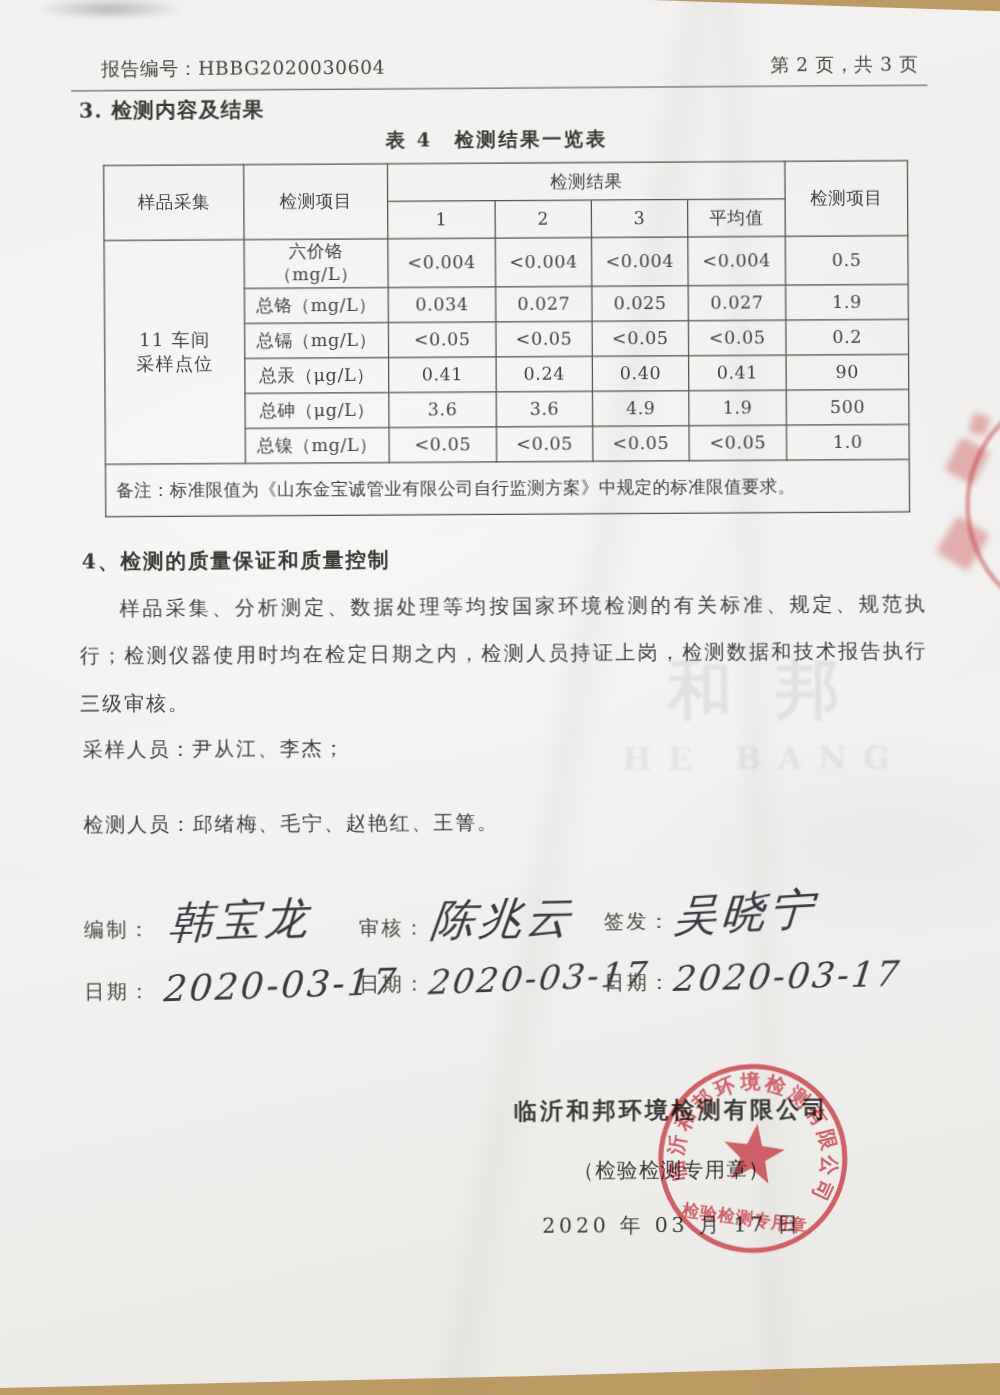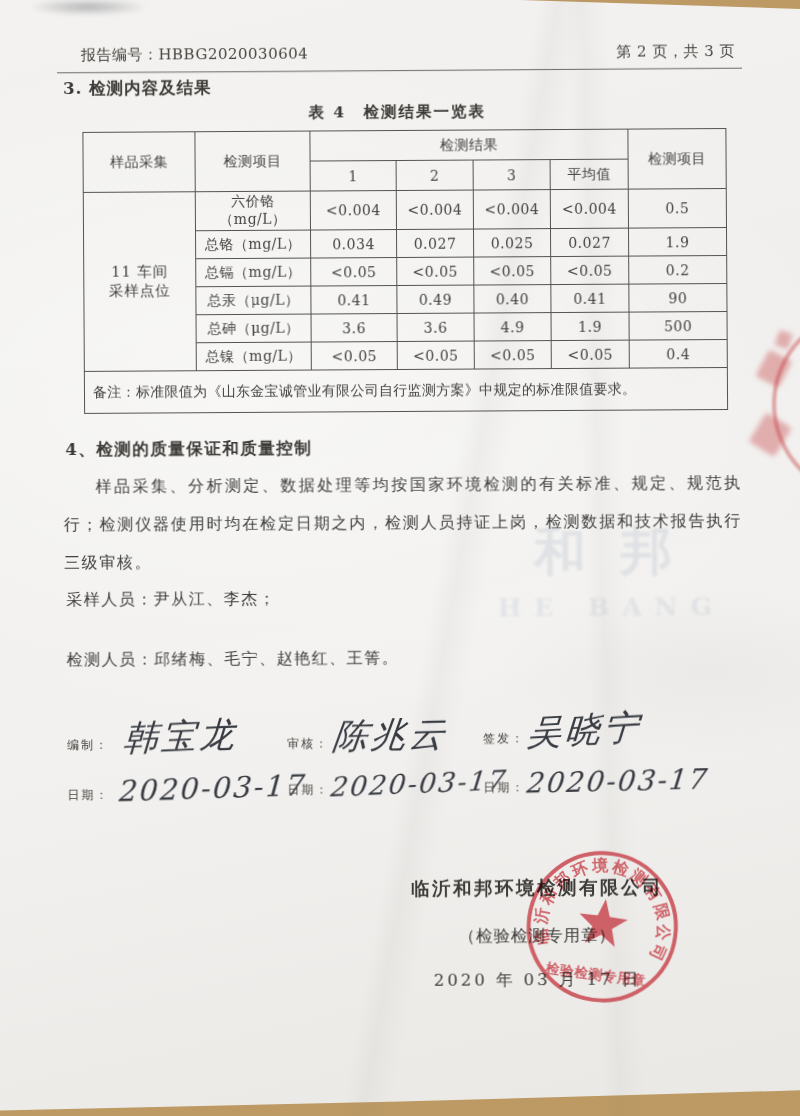--- a/index.html
+++ b/index.html
@@ -52,21 +52,21 @@
   
   .sec4-title { position: absolute; top: 437px; left: 66px; font-size: 16.5px; font-weight: bold; letter-spacing: 1.5px; color: #3a3935; }
   .sec4-body { position: absolute; top: 466px; left: 64px; width: 678px; font-size: 16px; line-height: 38px; text-indent: 2em; letter-spacing: 1.6px; text-align: justify; color: #424140; }
   .line-sampling { position: absolute; top: 588px; left: 66px; font-size: 16px; letter-spacing: 1.5px; }
   .line-testing { position: absolute; top: 648px; left: 66px; font-size: 16px; letter-spacing: 1.5px; }
   
   .watermark { position: absolute; top: 518px; left: 455px; width: 300px; text-align: center; pointer-events: none; filter: blur(1px); }
   .watermark .cn { font-size: 52px; font-weight: bold; letter-spacing: 34px; color: rgba(145,158,182,.20); padding-left: 30px; }
   .watermark .en { font-size: 25px; font-weight: bold; letter-spacing: 13px; color: rgba(145,158,182,.16); margin-top: 6px; padding-left: 12px; }
   
-  .sig-label { font-size: 12px; letter-spacing: 2px; color: #45443f; }
+  .sig-label { font-size: 16px; letter-spacing: 2px; color: #45443f; }
   .hw { font-family: "DejaVu Serif", serif; font-style: italic; color: #383b42; display: inline-block; }
   .sig-name { font-size: 35px; transform: skewX(-5deg) rotate(-2deg); margin-left: 14px; letter-spacing: 3px; }
   .sig-g1 { position: absolute; top: 712px; left: 66px; }
   .sig-g2 { position: absolute; top: 712px; left: 286px; }
   .sig-g3 { position: absolute; top: 708px; left: 482px; }
   .sig-g2 .sig-name { transform: skewX(-8deg) rotate(-1deg); margin-left: 4px; }
   .sig-g3 .sig-name { transform: skewX(-7deg) rotate(-3deg); margin-left: 2px; }
   .date-g1 { position: absolute; top: 770px; left: 66px; }
   .date-g2 { position: absolute; top: 768px; left: 286px; }
   .date-g3 { position: absolute; top: 766px; left: 482px; }
@@ -154,40 +154,40 @@
         <td>总镉（mg/L）</td>
         <td>&lt;0.05</td>
         <td>&lt;0.05</td>
         <td>&lt;0.05</td>
         <td>&lt;0.05</td>
         <td>0.2</td>
       </tr>
       <tr>
         <td>总汞（μg/L）</td>
         <td>0.41</td>
-        <td>0.49</td>
+        <td>0.24</td>
         <td>0.40</td>
         <td>0.41</td>
         <td>90</td>
       </tr>
       <tr>
         <td>总砷（μg/L）</td>
         <td>3.6</td>
         <td>3.6</td>
         <td>4.9</td>
         <td>1.9</td>
         <td>500</td>
       </tr>
       <tr>
         <td>总镍（mg/L）</td>
         <td>&lt;0.05</td>
         <td>&lt;0.05</td>
         <td>&lt;0.05</td>
         <td>&lt;0.05</td>
-        <td>0.4</td>
+        <td>1.0</td>
       </tr>
       <tr class="remark-row">
         <td colspan="7" class="remark-cell">备注：标准限值为《山东金宝诚管业有限公司自行监测方案》中规定的标准限值要求。</td>
       </tr>
     </tbody>
   </table>
 
   <div class="sec4-title">4、检测的质量保证和质量控制</div>
   <div class="sec4-body">样品采集、分析测定、数据处理等均按国家环境检测的有关标准、规定、规范执行；检测仪器使用时均在检定日期之内，检测人员持证上岗，检测数据和技术报告执行三级审核。</div>
 

